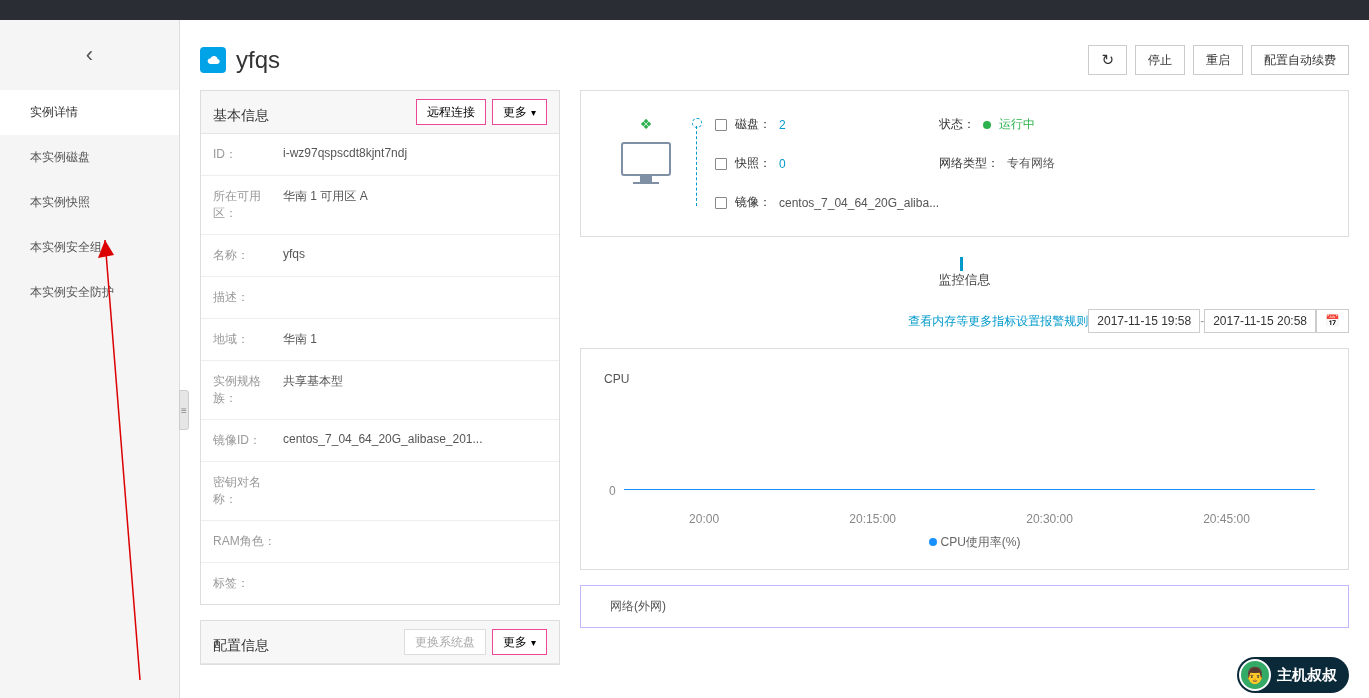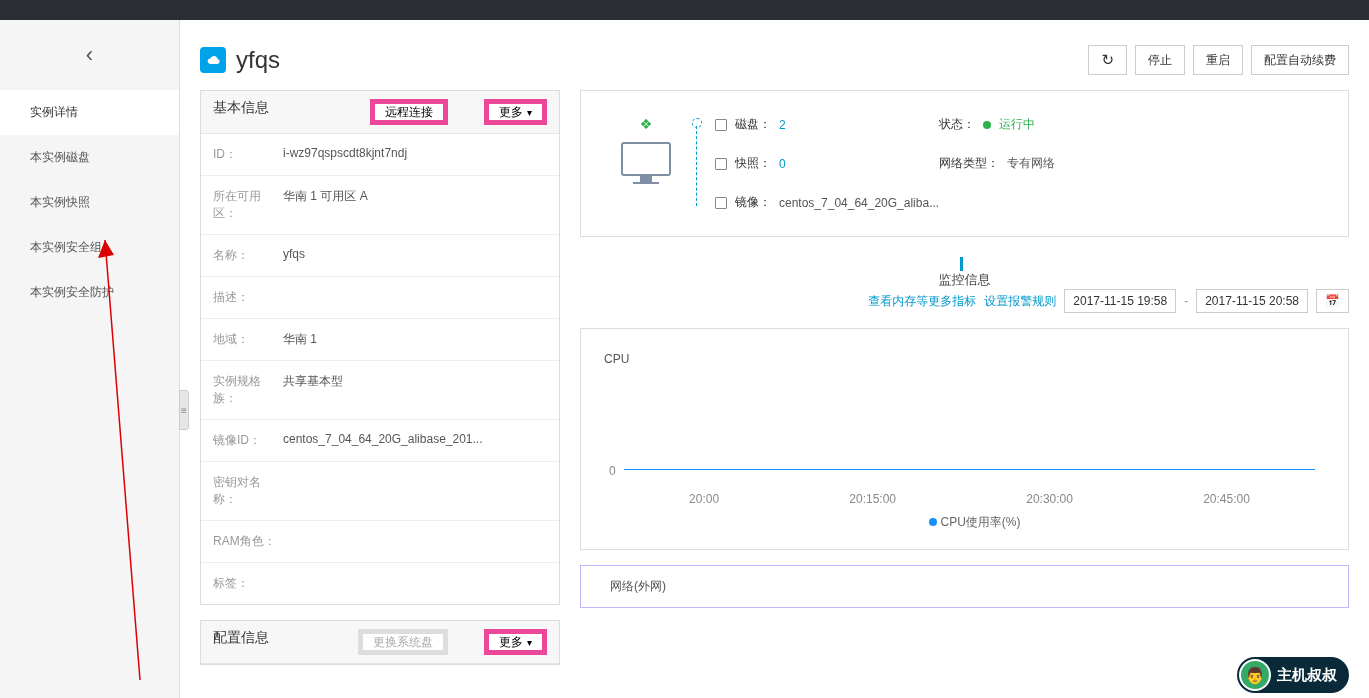--- a/index.html
+++ b/index.html
@@ -17,23 +17,23 @@
 .cloud-icon { width: 26px; height: 26px; background: #00a2e8; border-radius: 4px; display: inline-flex; align-items: center; justify-content: center; margin-right: 10px; }
 .cloud-icon svg { width: 16px; height: 12px; fill: #fff; }
 .page-title { font-size: 24px; font-weight: 400; color: #333; }
 .head-actions { margin-left: auto; display: flex; gap: 8px; }
 .btn { height: 30px; padding: 0 12px; border: 1px solid #ccc; background: #fff; color: #333; font-size: 12px; cursor: pointer; display: inline-flex; align-items: center; }
 .refresh-icon { font-size: 15px; }
 .cols { display: flex; gap: 20px; }
 .col-left { width: 360px; }
 .col-right { flex: 1; }
 .panel { border: 1px solid #ddd; margin-bottom: 15px; }
-.panel-head { background: #f7f7f7; border-bottom: 1px solid #e5e5e5; display: flex; align-items: flex-start; padding: 8px 12px; gap: 30px; }
+.panel-head { background: #f7f7f7; border-bottom: 1px solid #e5e5e5; display: flex; align-items: flex-end; padding: 8px 12px; }
 .panel-head h3 { font-size: 14px; font-weight: 400; color: #333; flex: 1; }
-.panel-head .hh-btn { height: 26px; padding: 8px 10px; border: 5px solid #ec4899; background: #fff; margin-left: 6px; font-size: 12px; cursor: pointer; display: inline-flex; align-items: center; }
+.panel-head .hh-btn { height: 26px; padding: 8px 10px; border: 1px solid #ec4899; background: #fff; margin-left: 6px; font-size: 12px; cursor: pointer; display: inline-flex; align-items: center; }
 .panel-head .hh-btn.disabled { color: #aaa; border-color: #ddd; cursor: not-allowed; }
 .caret { margin-left: 4px; font-size: 10px; }
 .kv-row { display: flex; padding: 12px; border-bottom: 1px solid #eee; font-size: 12px; color: #888; }
 .kv-row:last-child { border-bottom: none; }
 .kv-row .k { width: 70px; color: #999; }
 .kv-row .v { color: #555; }
 .overview { border: 1px solid #ddd; padding: 25px 20px 25px 40px; margin-bottom: 20px; display: flex; align-items: flex-start; }
 .monitor-ic { display: flex; flex-direction: column; align-items: center; margin-right: 25px; }
 .shield { color: #2bb24c; font-size: 14px; margin-bottom: 10px; }
 .pc-ic { width: 50px; }
@@ -44,21 +44,21 @@
 .dash-sep::before { content: ''; position: absolute; top: -8px; left: -5px; width: 8px; height: 8px; border: 1px dashed #0099cc; border-radius: 50%; }
 .ov-right { flex: 1; display: grid; grid-template-columns: 200px 1fr; gap: 22px 24px; font-size: 12px; color: #555; }
 .ov-item { display: flex; align-items: center; gap: 8px; }
 .ov-item .il { color: #333; }
 .ov-item a { color: #0099cc; text-decoration: none; }
 .small-ic { width: 12px; height: 12px; display: inline-block; border: 1px solid #888; border-radius: 1px; }
 .status-dot { width: 8px; height: 8px; background: #2bb24c; border-radius: 50%; display: inline-block; }
 .section-title { display: flex; align-items: center; margin-bottom: 10px; flex-direction: column; }
 .section-title .bar { width: 3px; height: 14px; background: #0099cc; margin-right: 6px; }
 .section-title h4 { font-size: 13px; font-weight: 400; color: #444; }
-.section-title .links { margin-left: auto; display: flex; align-items: center; gap: 8px; color: #0099cc; font-size: 12px; }
+.section-title .links { margin-left: auto; display: flex; align-items: center; gap: 0; color: #0099cc; font-size: 12px; margin-top: 20px; }
 .section-title .links a { color: #0099cc; text-decoration: none; cursor: pointer; }
 .dt-box { border: 1px solid #ccc; padding: 4px 8px; color: #333; cursor: pointer; }
 .dt-sep { color: #999; }
 .cal-btn { border: 1px solid #ccc; padding: 4px 8px; cursor: pointer; }
 .chart-panel { border: 1px solid #ddd; padding: 23px; margin: 15px 0; }
 .chart-panel h5 { font-size: 12px; font-weight: 400; color: #555; margin-bottom: 10px; }
 .chart-area { height: 150px; position: relative; margin-left: 20px; }
 .chart-area .ylab { position: absolute; left: -15px; top: 88px; color: #888; font-size: 12px; }
 .chart-area .line { position: absolute; left: 0; right: 10px; top: 93px; height: 1px; background: #1890ff; }
 .chart-area .xaxis { position: absolute; left: 0; right: 10px; bottom: 20px; display: flex; justify-content: space-around; color: #888; font-size: 12px; }

